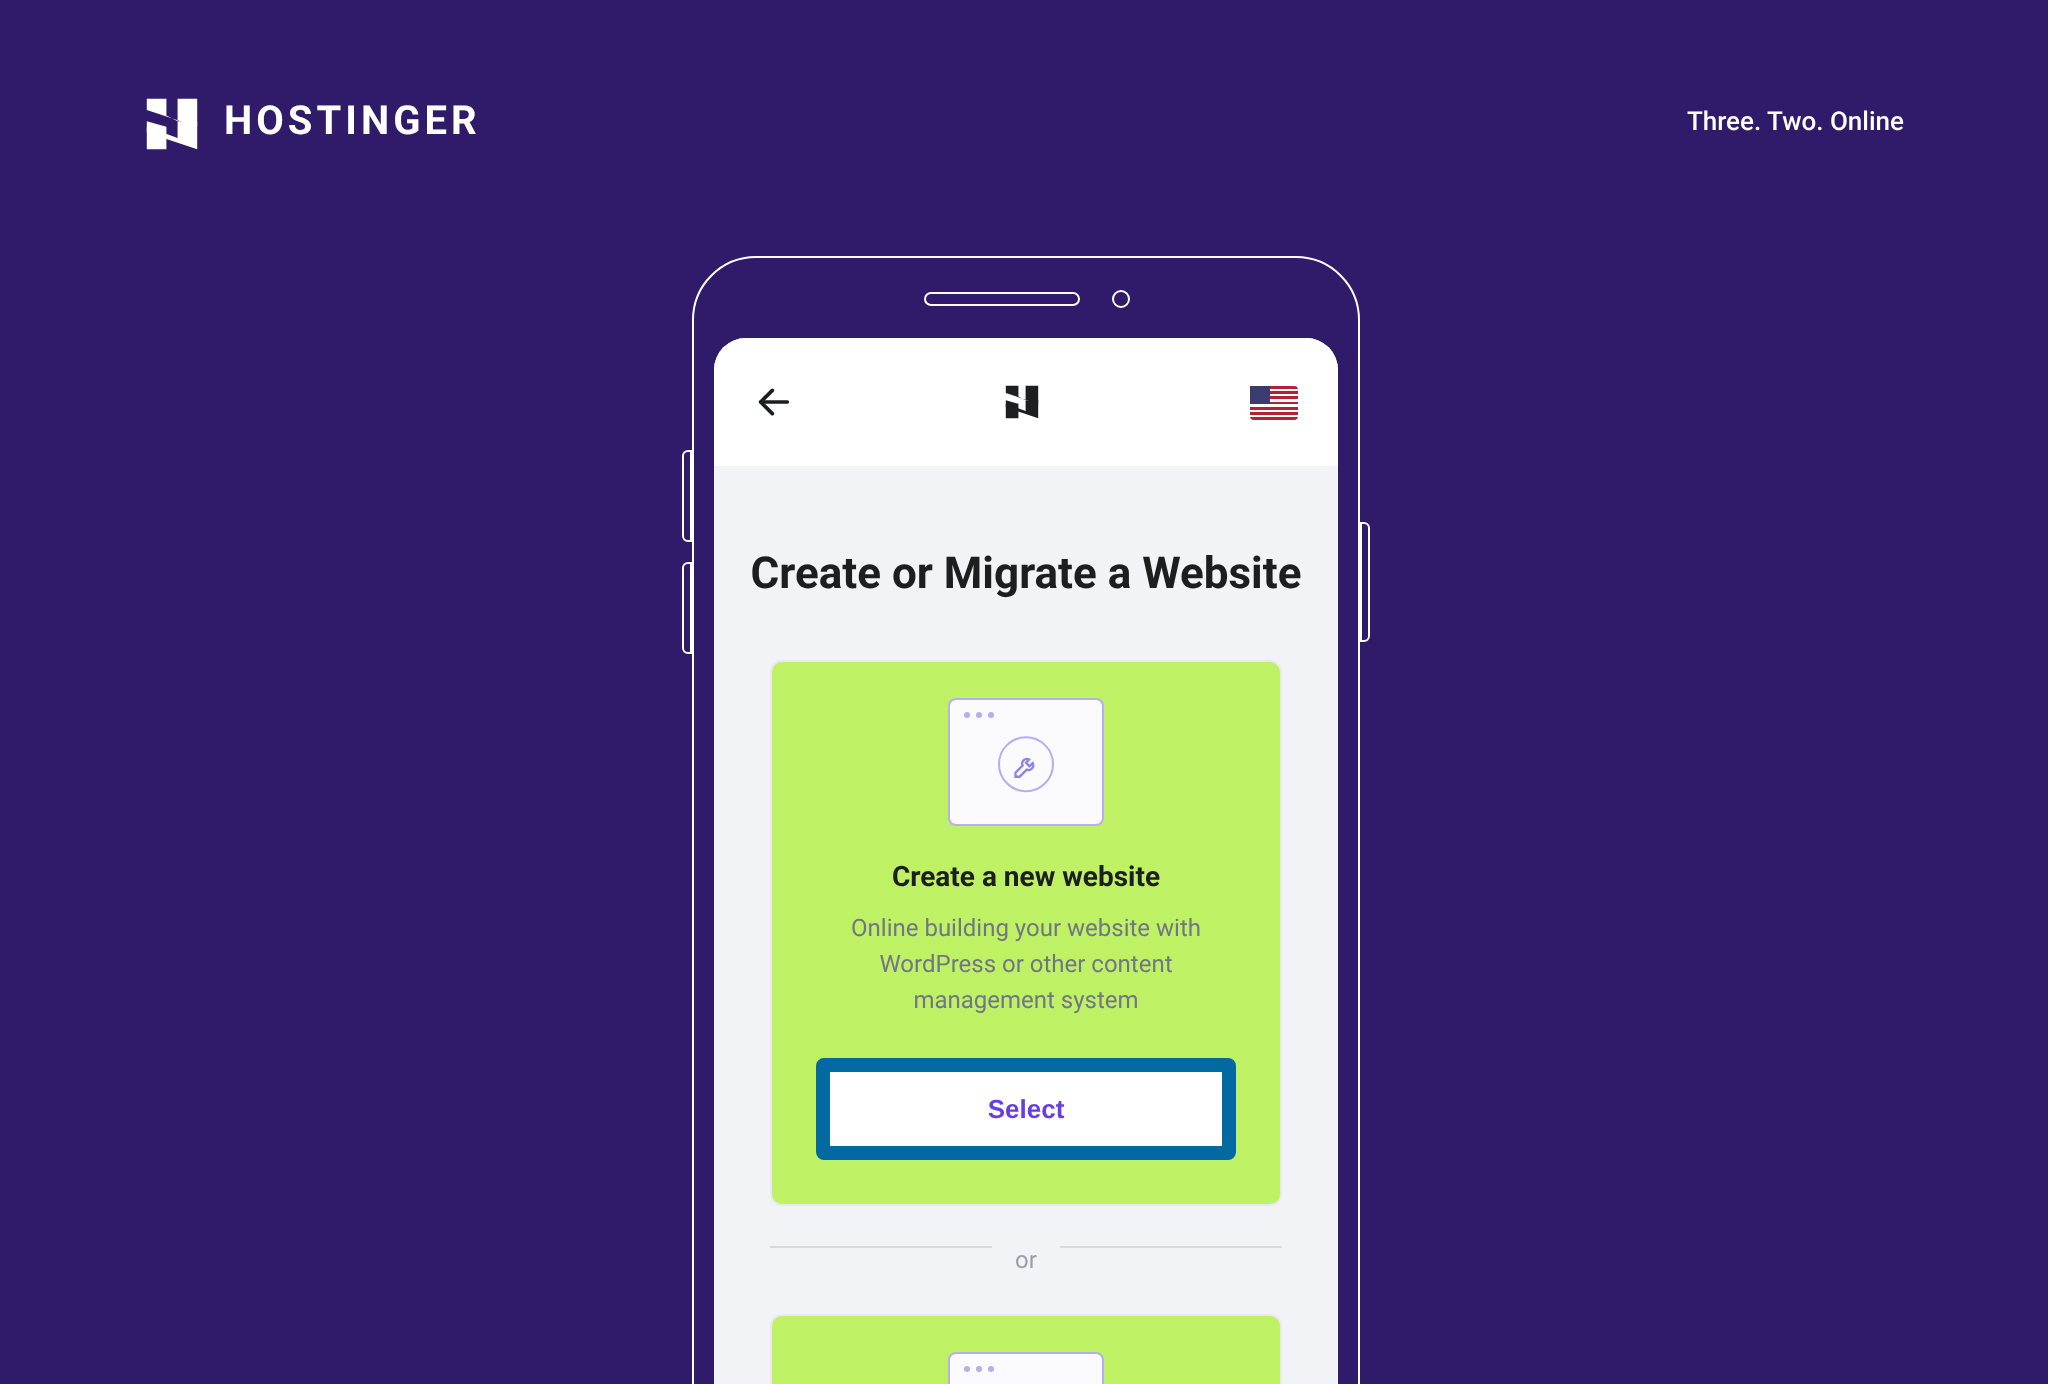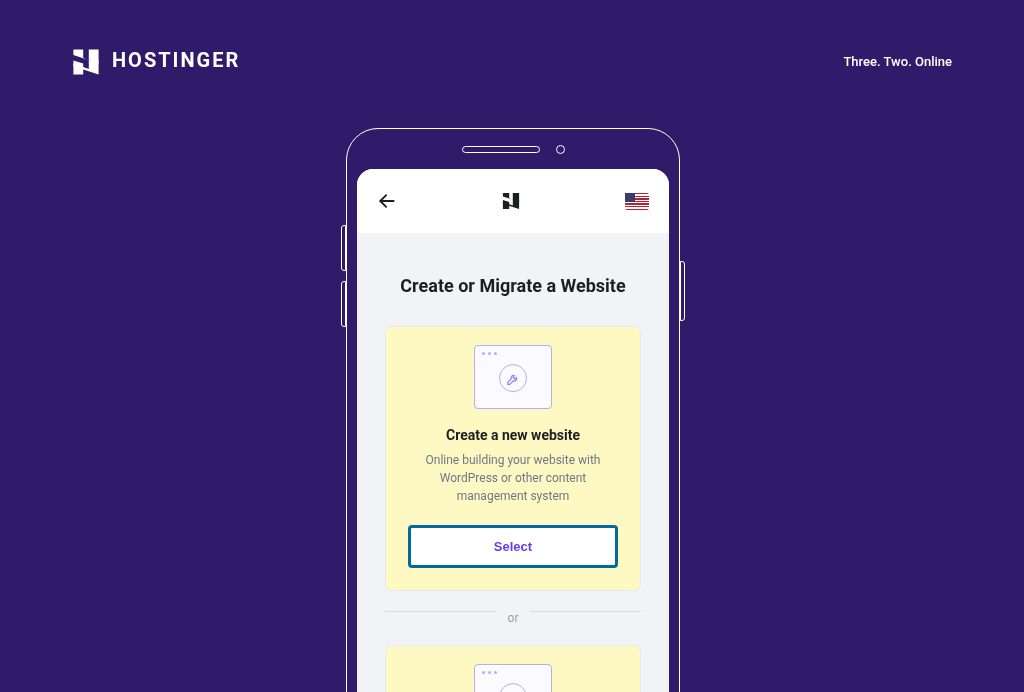--- a/index.html
+++ b/index.html
@@ -117,28 +117,28 @@
     }
     .flag::before {
       content: "";
       position: absolute;
       top: 0; left: 0;
       width: 10px; height: 9px;
       background: #3c3b6e;
     }
     .page-title {
       text-align: center;
-      font-size: 18px;
+      font-size: 22px;
       font-weight: 700;
       color: #1d1e20;
       margin-top: 42px;
       margin-bottom: 30px;
     }
     .card {
-      background: #fef9c3;
+      background: #bef264;
       margin: 0 28px;
       border-radius: 6px;
       border: 1px solid #e8e9ed;
       padding: 18px 22px 22px;
       text-align: center;
     }
     .illustration-box {
       width: 78px; height: 64px;
       margin: 0 auto 18px;
       border: 1.5px solid #b5aef0;
@@ -178,21 +178,21 @@
     }
     .card-desc {
       font-size: 12px;
       color: #727586;
       line-height: 1.5;
       margin-bottom: 20px;
     }
     .select-btn {
       display: block;
       width: 100%;
-      border: 3px solid #0369a1;
+      border: 7px solid #0369a1;
       background: #fff;
       color: #673de6;
       font-weight: 700;
       font-size: 13px;
       padding: 11px 2px;
       border-radius: 4px;
       cursor: pointer;
     }
     .or-divider {
       display: flex;

